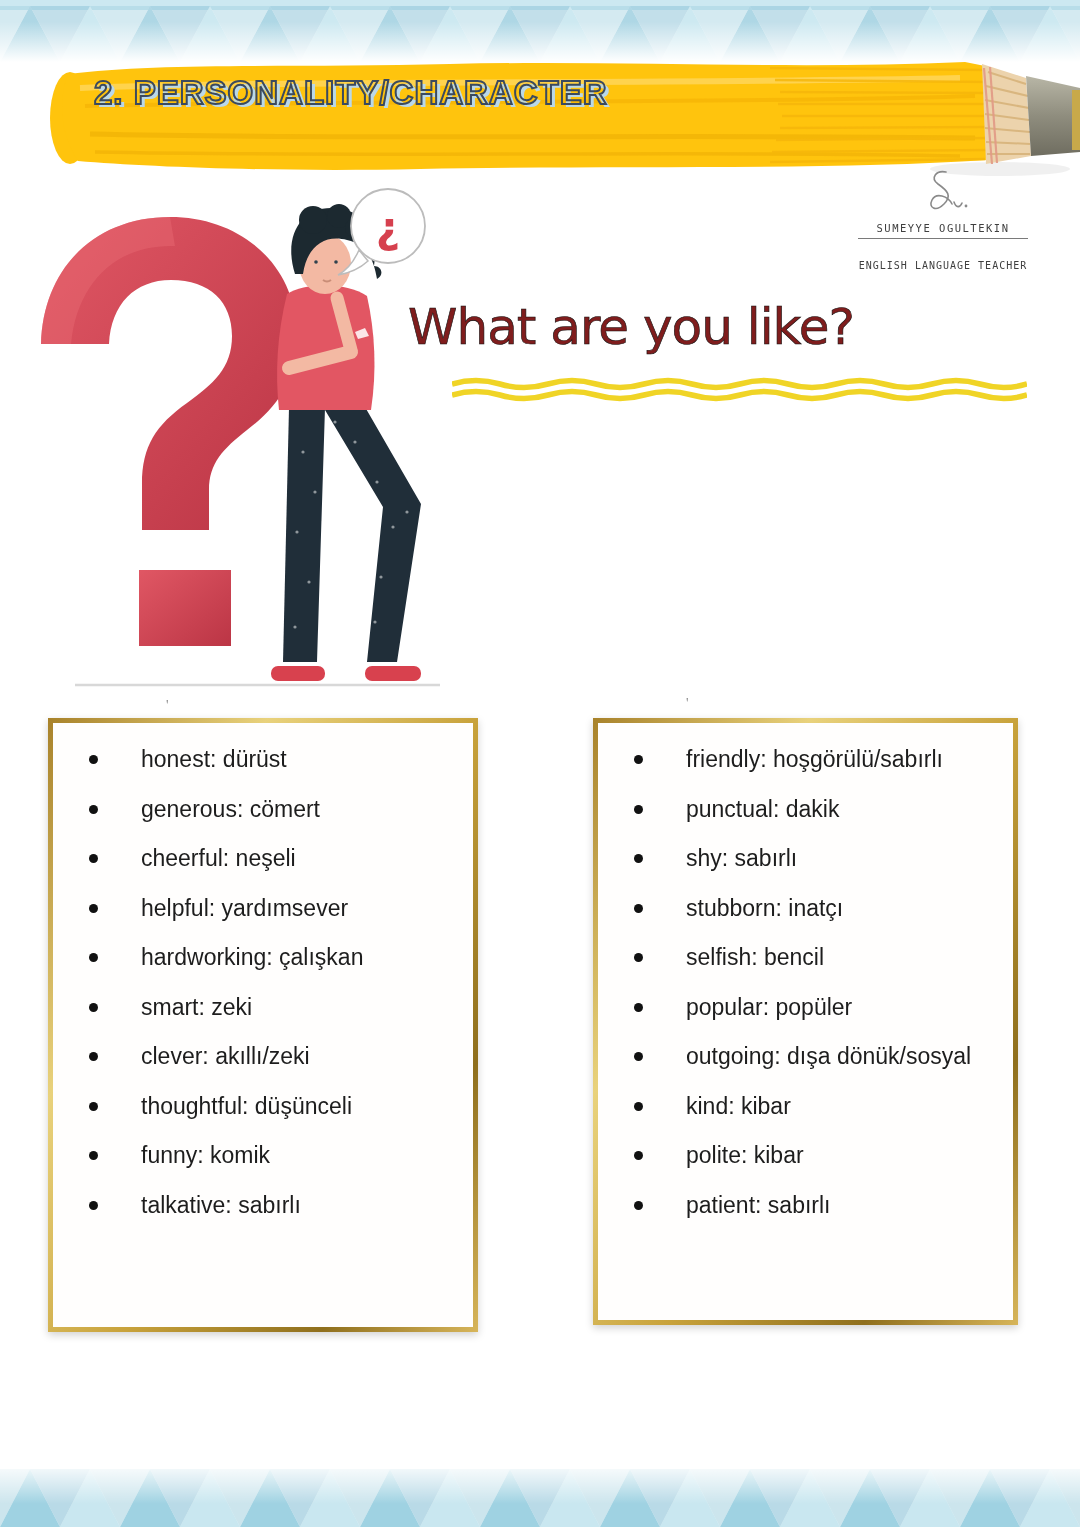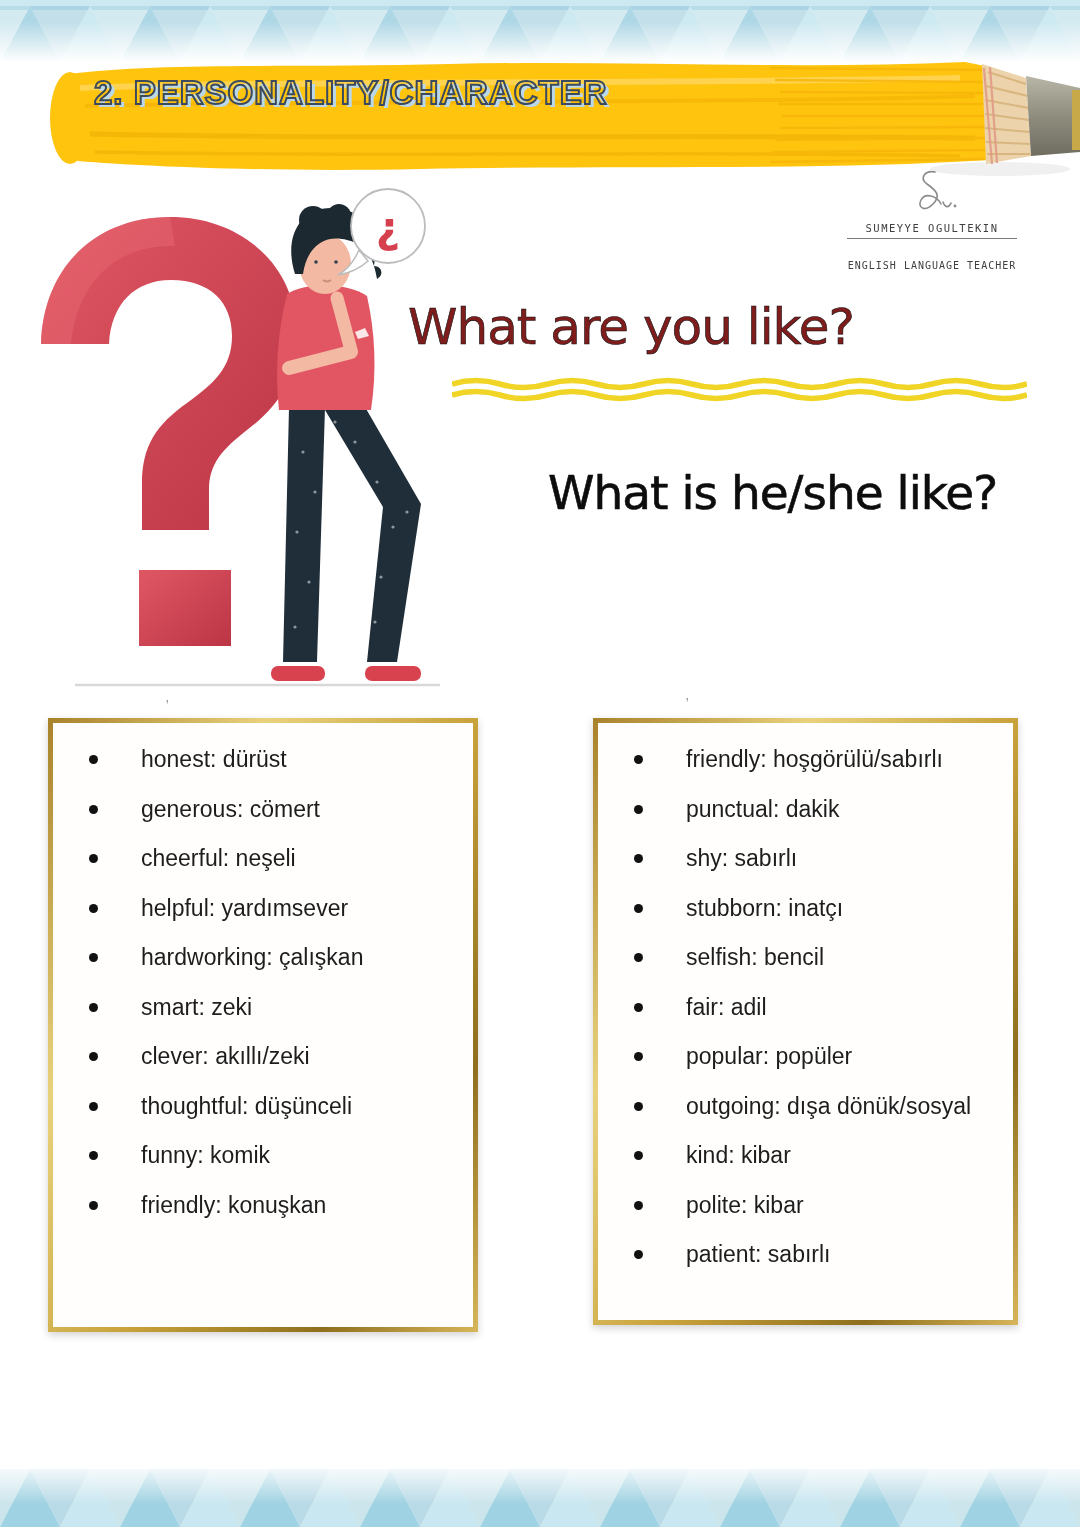--- a/index.html
+++ b/index.html
@@ -13,21 +13,21 @@
 
   
   .brush-banner{position:absolute;left:0;top:38px;width:1080px;height:140px;}
   .banner-title{position:absolute;left:94px;top:74px;width:720px;
     font-family:"Liberation Sans",sans-serif;font-size:33px;font-weight:bold;letter-spacing:1px;
     color:rgba(255,198,20,0.10);
     -webkit-text-stroke:2px #3b4a5e;
     text-shadow:4px 3px 0 #bad8e8;}
 
   
-  .logo{position:absolute;right:63px;top:168px;width:170px;text-align:center;}
+  .logo{position:absolute;right:52px;top:168px;width:170px;text-align:center;}
   .logo .sig{display:block;margin:0 auto;}
   .logo .name{font-family:"DejaVu Sans Mono",monospace;font-size:10.5px;letter-spacing:1.5px;
     color:#3f3f3f;border-bottom:1px solid #7a7a7a;padding-bottom:4px;margin-top:2px;}
   .logo .sub{font-family:"DejaVu Sans Mono",monospace;font-size:10px;letter-spacing:1px;
     color:#3f3f3f;margin-top:21px;}
 
   
   .illustration{position:absolute;left:25px;top:182px;width:420px;height:520px;}
 
   
@@ -211,21 +211,20 @@
     </g>
   </svg>
 
   <div class="q1">What are you like?</div>
 
   <svg class="wavy" viewBox="0 0 575 30" preserveAspectRatio="none">
     <path d="M0 8 q 24 -7 48 0 t 48 0 t 48 0 t 48 0 t 48 0 t 48 0 t 48 0 t 48 0 t 48 0 t 48 0 t 48 0 t 47 0" fill="none" stroke="#f0d426" stroke-width="5.5"></path>
     <path d="M0 19 q 24 -7 48 0 t 48 0 t 48 0 t 48 0 t 48 0 t 48 0 t 48 0 t 48 0 t 48 0 t 48 0 t 48 0 t 47 0" fill="none" stroke="#f0d426" stroke-width="5.5"></path>
   </svg>
 
-  <div class="q2">What is he/she like?</div>
 
   <span class="stray left">'</span>
   <span class="stray right">'</span>
 
   <div class="gold-frame left">
     <div class="vocab-box">
       <ul class="vocab">
           <li>
             <span class="bullet"></span>
             <span class="vocab-text">honest: dürüst</span>
@@ -257,21 +256,21 @@
           <li>
             <span class="bullet"></span>
             <span class="vocab-text">thoughtful: düşünceli</span>
           </li>
           <li>
             <span class="bullet"></span>
             <span class="vocab-text">funny: komik</span>
           </li>
           <li>
             <span class="bullet"></span>
-            <span class="vocab-text">friendly: konuşkan</span>
+            <span class="vocab-text">talkative: sabırlı</span>
           </li>
         </ul>
     </div>
   </div>
 
   <div class="gold-frame right">
     <div class="vocab-box">
       <ul class="vocab">
           <li>
             <span class="bullet"></span>
@@ -285,24 +284,20 @@
             <span class="bullet"></span>
             <span class="vocab-text">shy: sabırlı</span>
           </li>
           <li>
             <span class="bullet"></span>
             <span class="vocab-text">stubborn: inatçı</span>
           </li>
           <li>
             <span class="bullet"></span>
             <span class="vocab-text">selfish: bencil</span>
-          </li>
-          <li>
-            <span class="bullet"></span>
-            <span class="vocab-text">fair: adil</span>
           </li>
           <li>
             <span class="bullet"></span>
             <span class="vocab-text">popular: popüler</span>
           </li>
           <li>
             <span class="bullet"></span>
             <span class="vocab-text">outgoing: dışa dönük/sosyal</span>
           </li>
           <li>

